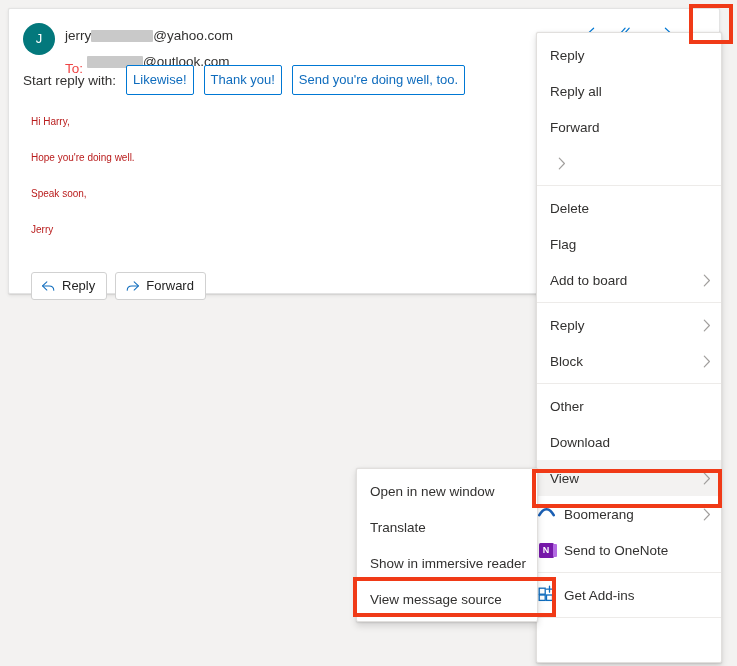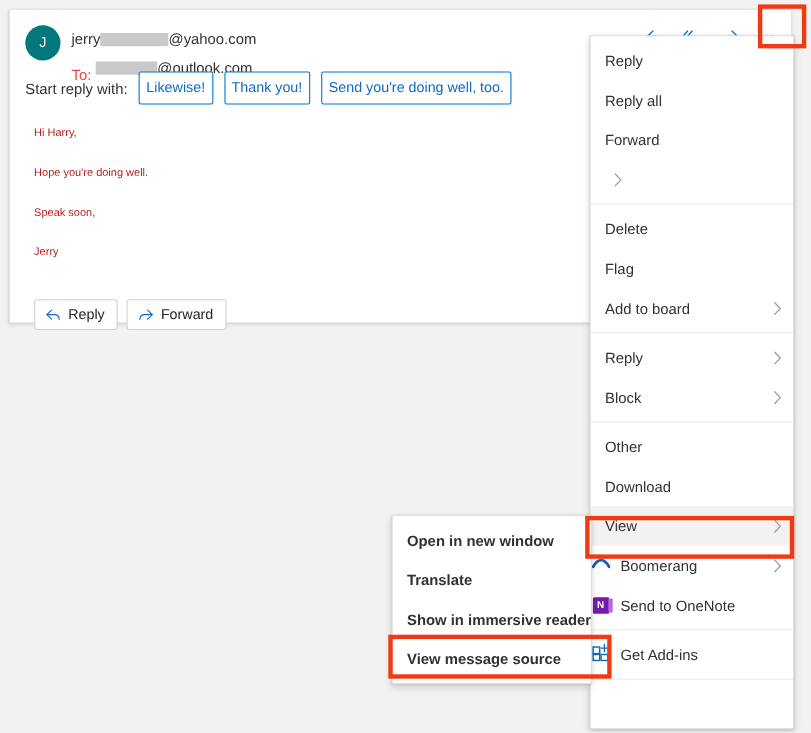--- a/index.html
+++ b/index.html
@@ -207,21 +207,20 @@
     left: 356px;
     top: 468px;
     width: 182px;
     background: #ffffff;
     border: 1px solid #e1dfdd;
     box-shadow: 0 3.2px 7.2px rgba(0,0,0,0.13), 0 0.6px 1.8px rgba(0,0,0,0.11);
     border-radius: 2px;
     box-sizing: border-box;
     padding: 4px 0;
     z-index: 50;
-    font-weight: bold;
   }
 
   .menu-item {
     position: relative;
     display: flex;
     align-items: center;
     height: 36px;
     padding: 0 10px 0 13px;
     font-size: 13.5px;
     color: #323130;

